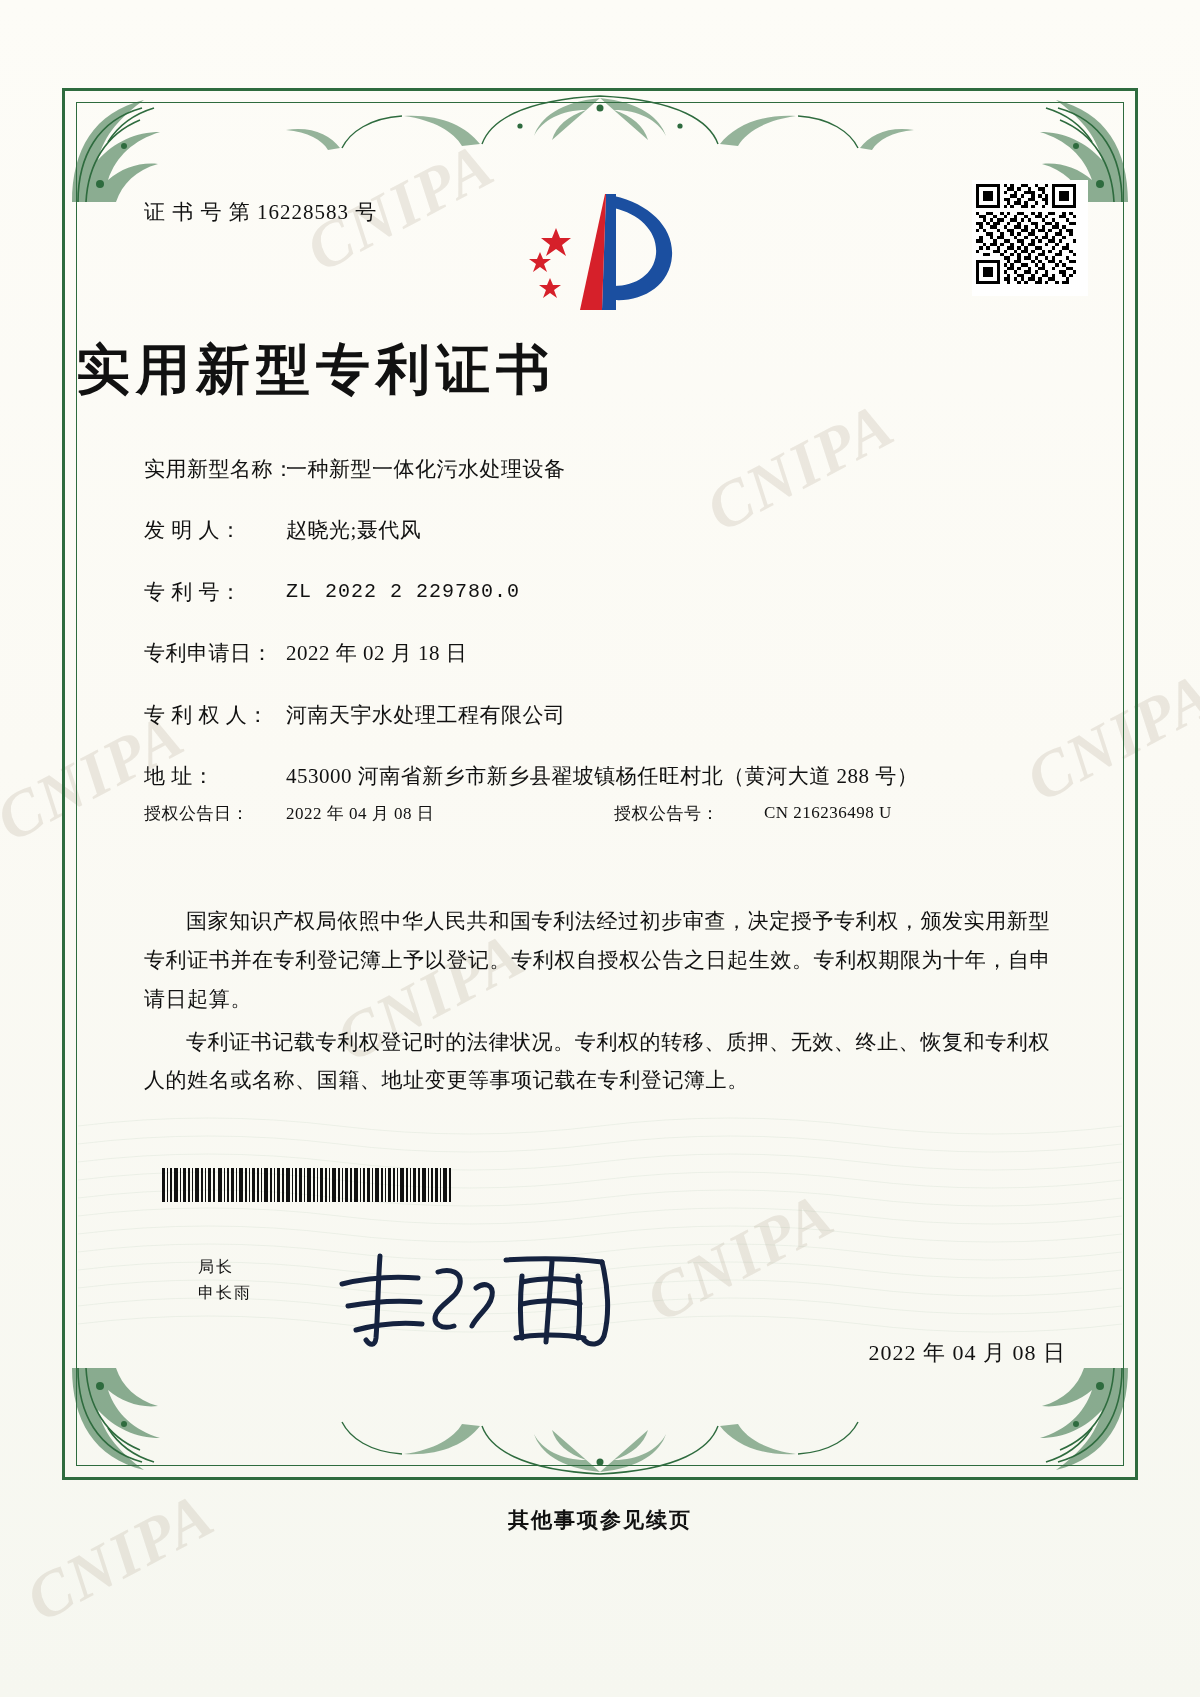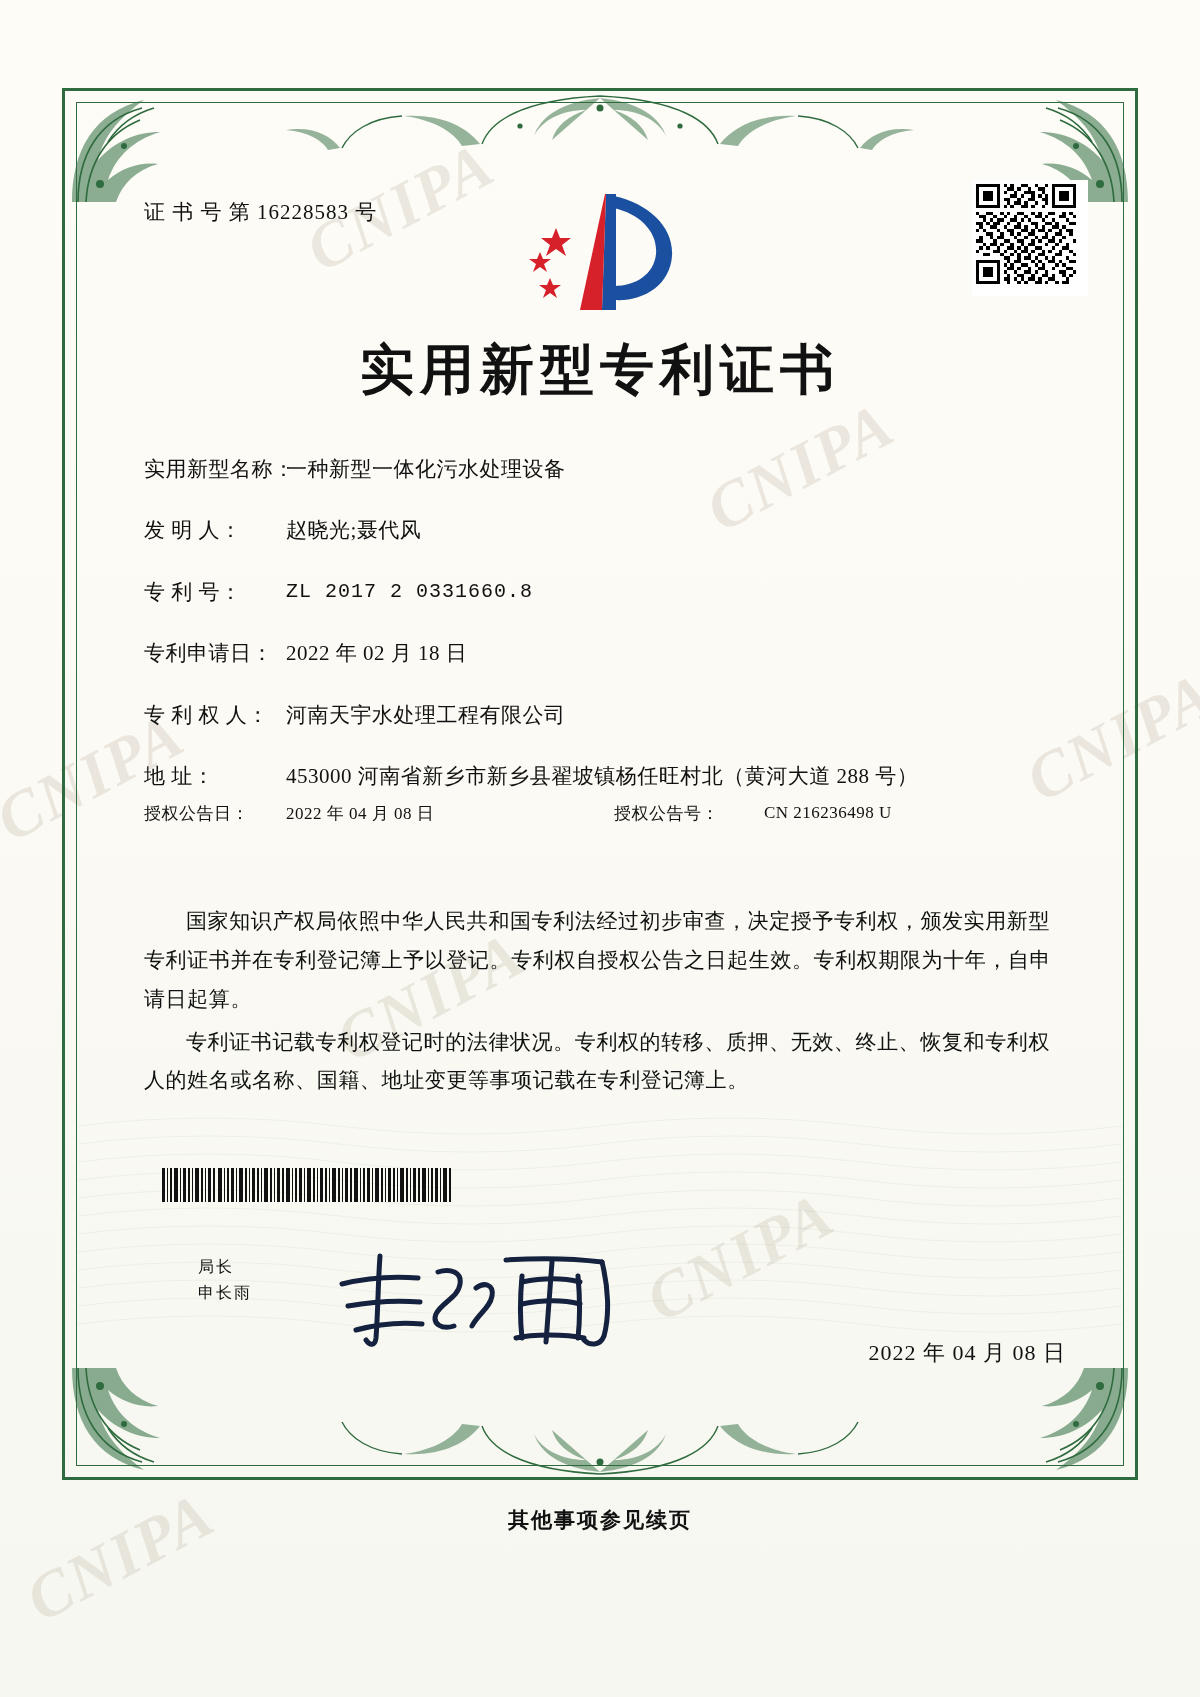--- a/index.html
+++ b/index.html
@@ -125,21 +125,21 @@
     width: 180px;
     height: 128px;
   }
   .emblem svg { width: 100%; height: 100%; display: block; }
 
   .title {
     position: absolute;
     left: 0;
     right: 0;
     top: 232px;
-    text-align: center;
+    text-align: left;
     font-size: 54px;
     font-weight: bold;
     letter-spacing: 6px;
     color: #111;
     font-family: "DejaVu Serif", serif;
   }
 
   .fields {
     position: absolute;
     left: 68px;
@@ -616,21 +616,21 @@
       <div class="frow">
         <div class="flabel">实用新型名称：</div>
         <div class="fvalue">一种新型一体化污水处理设备</div>
       </div>
       <div class="frow">
         <div class="flabel">发  明  人：</div>
         <div class="fvalue">赵晓光;聂代风</div>
       </div>
       <div class="frow">
         <div class="flabel">专  利  号：</div>
-        <div class="fvalue mono">ZL 2017 2 0331660.8</div>
+        <div class="fvalue mono">ZL 2022 2 229780.0</div>
       </div>
       <div class="frow">
         <div class="flabel">专利申请日：</div>
         <div class="fvalue">2022 年 02 月 18 日</div>
       </div>
       <div class="frow">
         <div class="flabel">专 利 权 人：</div>
         <div class="fvalue">河南天宇水处理工程有限公司</div>
       </div>
       <div class="frow" style="margin-bottom:10px;">

